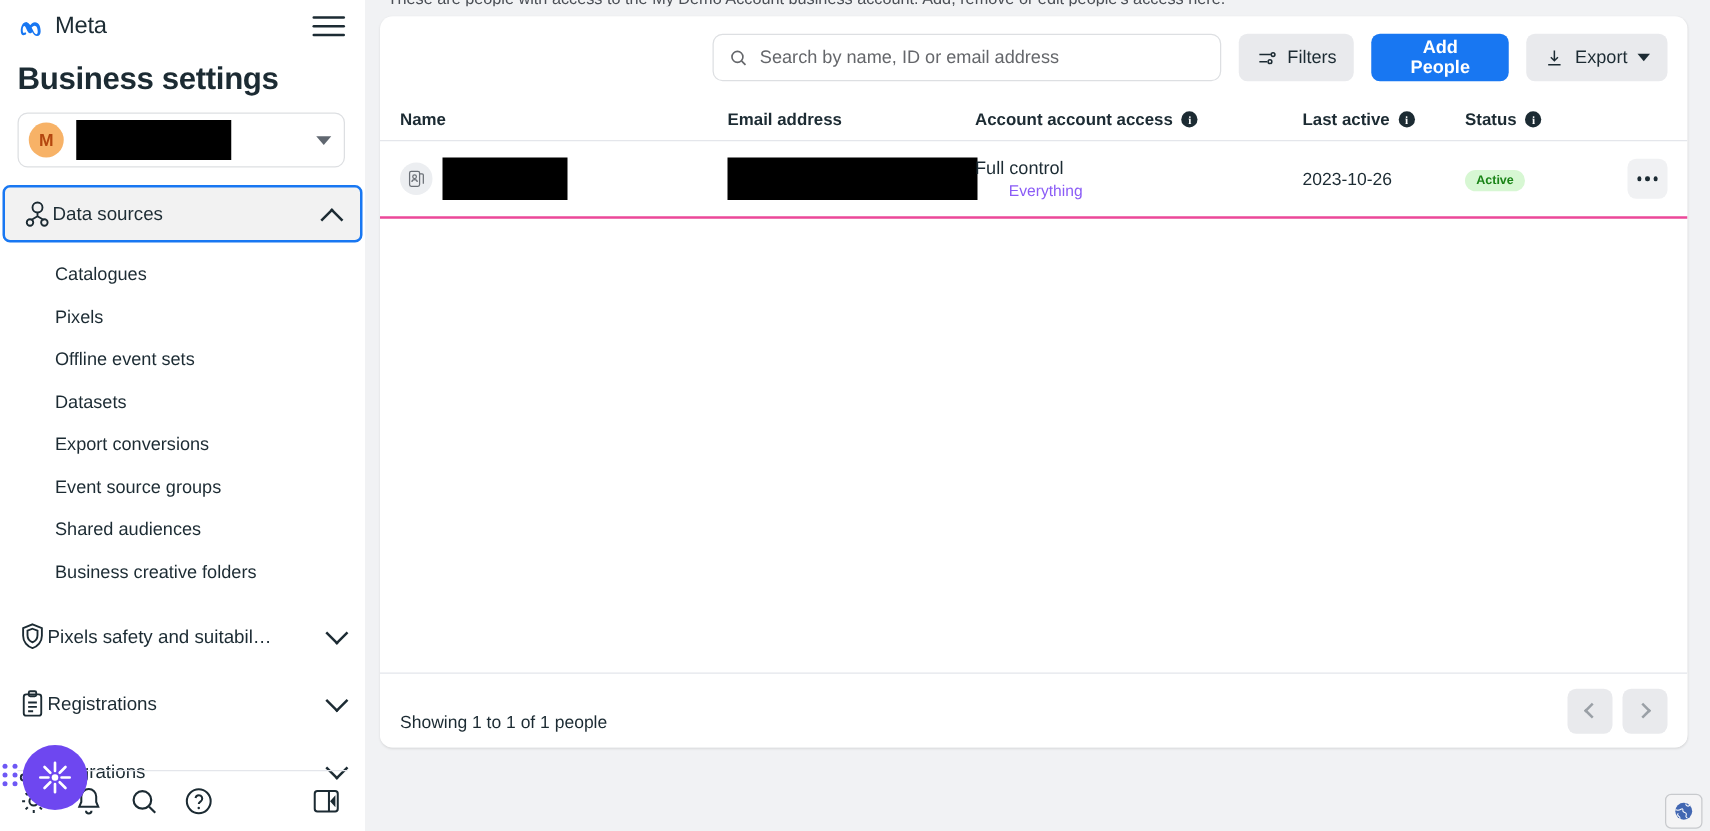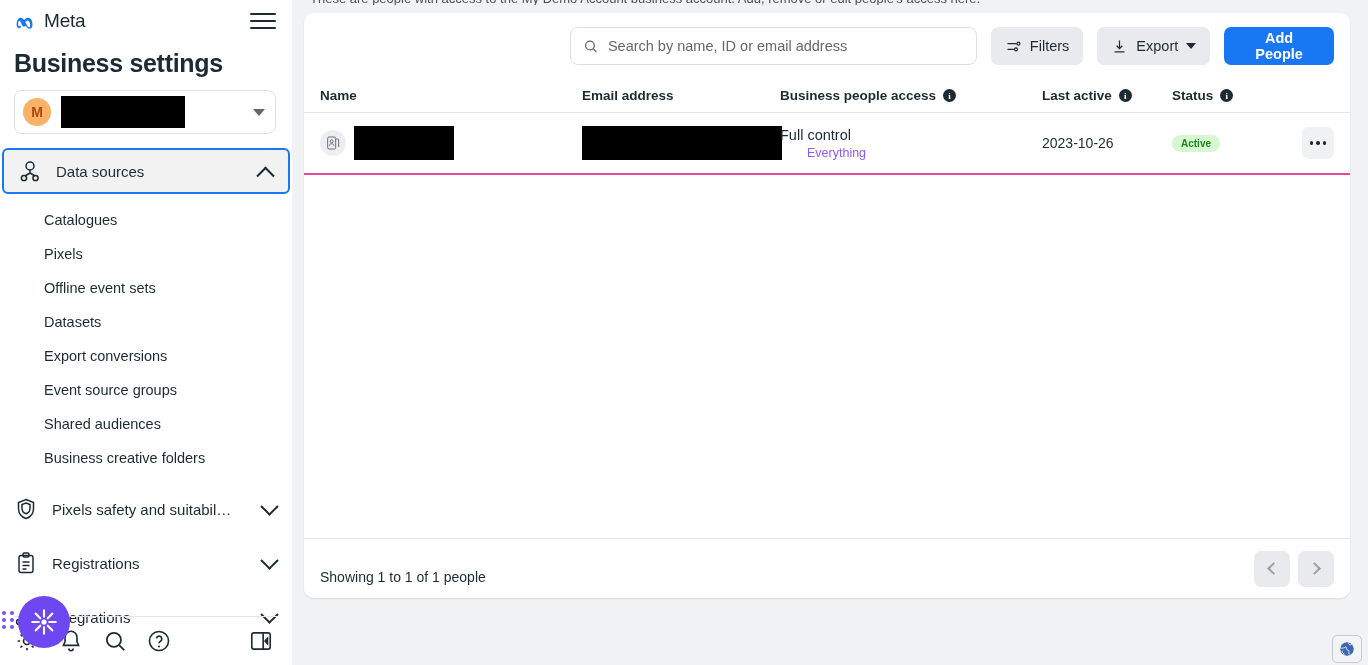--- a/index.html
+++ b/index.html
@@ -69,21 +69,21 @@
     width: 0; height: 0;
     border-left: 6px solid transparent;
     border-right: 6px solid transparent;
     border-top: 7px solid #606770;
   }
 
   
   .nav { margin-top: 14px; }
   .nav-group-header {
     height: 48px; display: flex; align-items: center;
-    padding: 0 16px 0 14px; cursor: pointer; gap: 14px;
+    padding: 0 16px 0 14px; cursor: pointer; 
     color: #1c2b33; font-size: 15px;
     background: #fff;
   }
   .nav-group-header.active {
     background: #f2f2f2;
     border: 2px solid #1877f2;
     border-radius: 6px;
     margin: 0 2px;
     height: 46px;
   }
@@ -422,43 +422,43 @@
 
         <button class="btn btn-secondary">
           <svg width="17" height="17" viewBox="0 0 24 24" fill="none" stroke="#1c2b33" stroke-width="1.7">
             <path d="M3.5 8h13M3.5 16h9"></path>
             <circle cx="19" cy="8" r="2.1"></circle>
               <circle cx="15.5" cy="16" r="2.1"></circle>
           </svg>
           <span>Filters</span>
         </button>
 
+        <button class="btn btn-primary">
+          <span>Add People</span>
+        </button>
+
         <button class="btn btn-secondary">
           <svg width="17" height="17" viewBox="0 0 24 24" fill="none" stroke="#1c2b33" stroke-width="1.7">
             <path d="M12 3.5v11M8 11l4 4 4-4"></path>
               <path d="M5 19.5h14"></path>
           </svg>
           <span>Export</span>
           <span class="tri"></span>
         </button>
-
-        <button class="btn btn-primary">
-          <span>Add People</span>
-        </button>
       </div>
 
       <div class="thead">
         <div class="th col-name">
           <span>Name</span>
         </div>
         <div class="th col-email">
           <span>Email address</span>
         </div>
         <div class="th col-access">
-          <span>Business people access</span>
+          <span>Account account access</span>
           <span class="info-dot">i</span>
         </div>
         <div class="th col-last">
           <span>Last active</span>
           <span class="info-dot">i</span>
         </div>
         <div class="th col-status">
           <span>Status</span>
           <span class="info-dot">i</span>
         </div>

